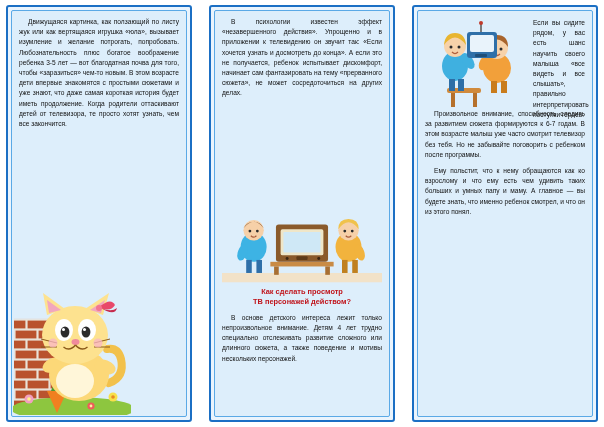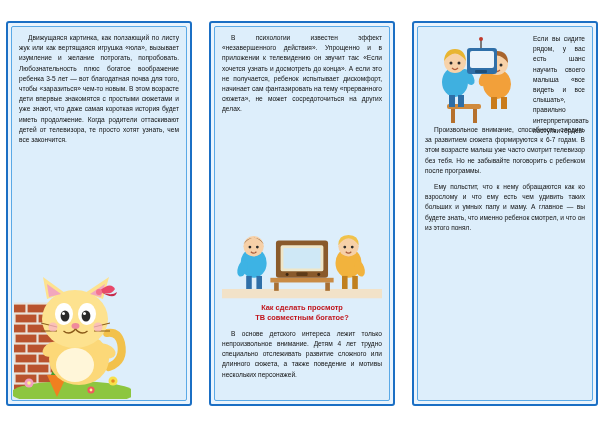--- a/index.html
+++ b/index.html
@@ -13,21 +13,21 @@
     font-family: "Liberation Sans", sans-serif;
     overflow: hidden;
   }
   .page {
     position: relative;
     width: 604px;
     height: 427px;
     background: #ffffff;
     display: flex;
     gap: 17px;
-    padding: 21px 6px;
+    padding: 5px 6px;
     box-sizing: border-box;
   }
   .panel {
     position: relative;
     flex: 1 1 0;
     border: 2px solid #1b6fc4;
     border-radius: 3px;
     background: #eaf4fd;
     overflow: hidden;
     box-sizing: border-box;
@@ -291,21 +291,21 @@
             <rect x="63" y="21" width="46" height="28" rx="2" fill="#efe6c8"></rect>
             <rect x="66" y="24" width="40" height="22" rx="1" fill="#cfe8f6"></rect>
             <rect x="80" y="50" width="12" height="4" rx="1" fill="#5e3b18"></rect>
             <circle cx="70" cy="52.5" r="1.6" fill="#3b2510"></circle>
             <circle cx="104" cy="52.5" r="1.6" fill="#3b2510"></circle>
           </svg>
         </div>
 
         <p class="heading-red">
           <span>Как сделать просмотр</span><br>
-          <span>ТВ совместным богатое?</span>
+          <span>ТВ персонажей действом?</span>
         </p>
 
         <p class="txt indent">В основе детского интереса лежит только непроизвольное внимание. Детям 4 лет трудно специально отслеживать развитие сложного или длинного сюжета, а также поведение и мотивы нескольких персонажей.</p>
       </div>
     </div>
   </div>
 
   <div class="panel">
     <div class="panel-inner">
 

